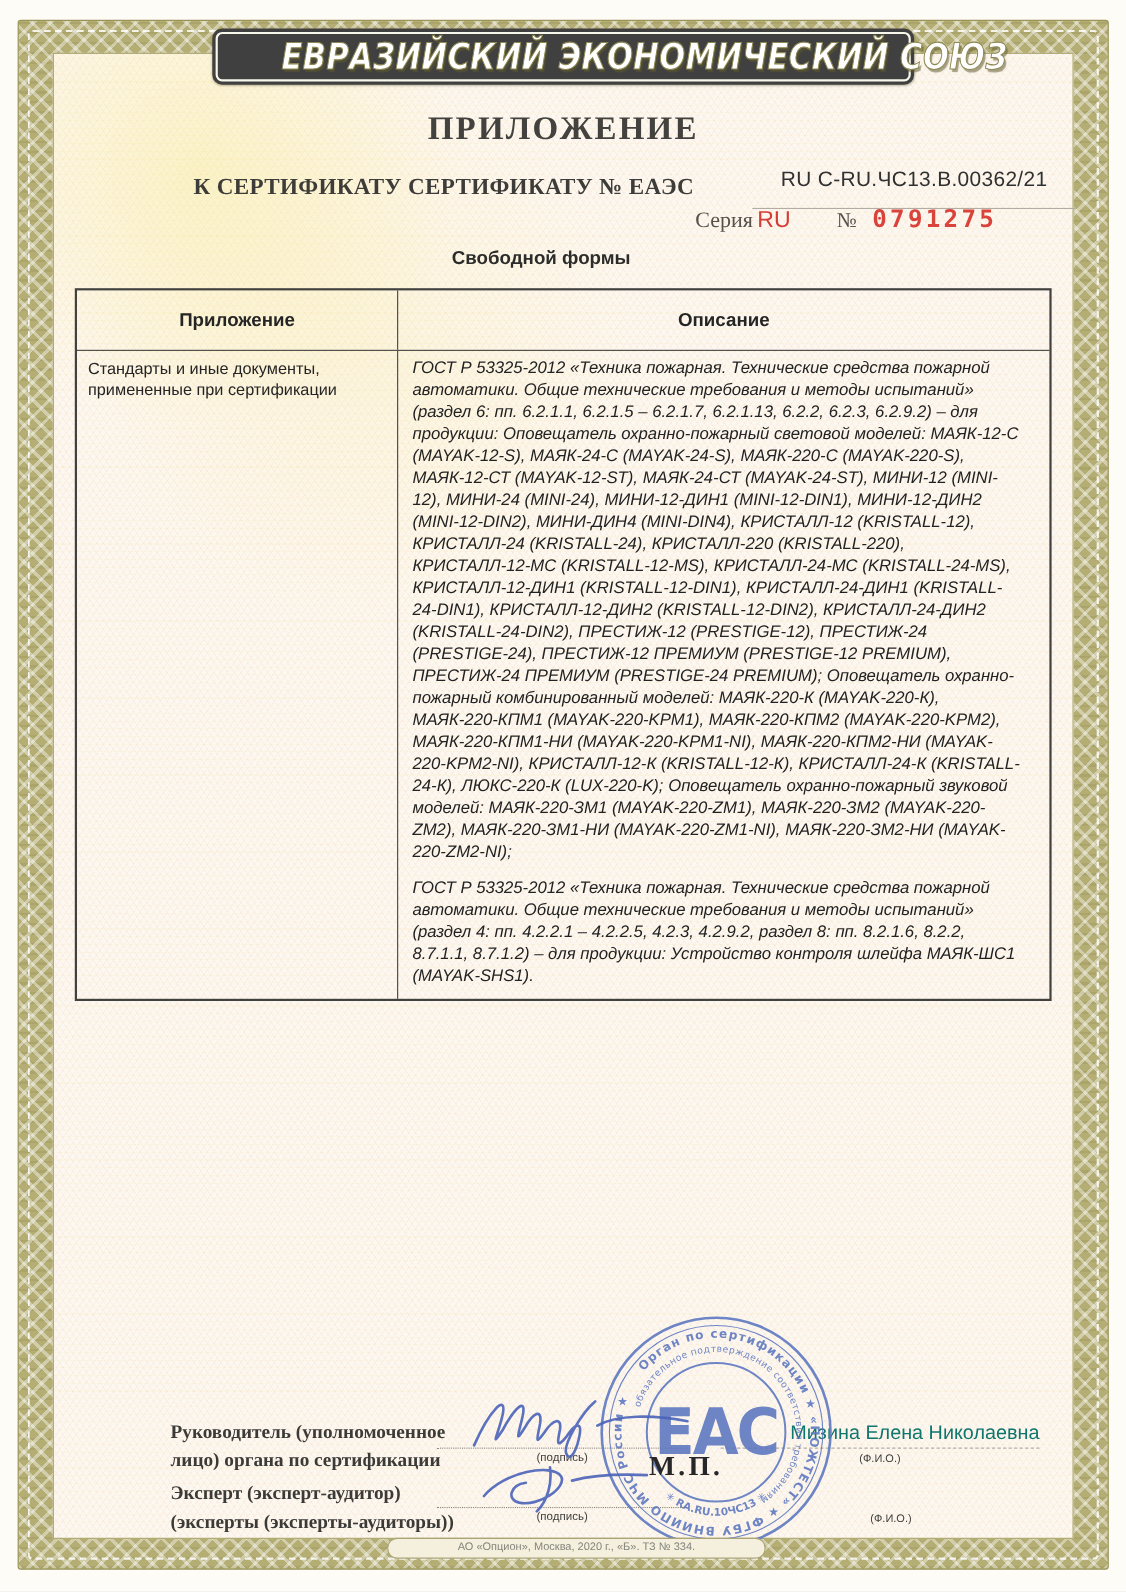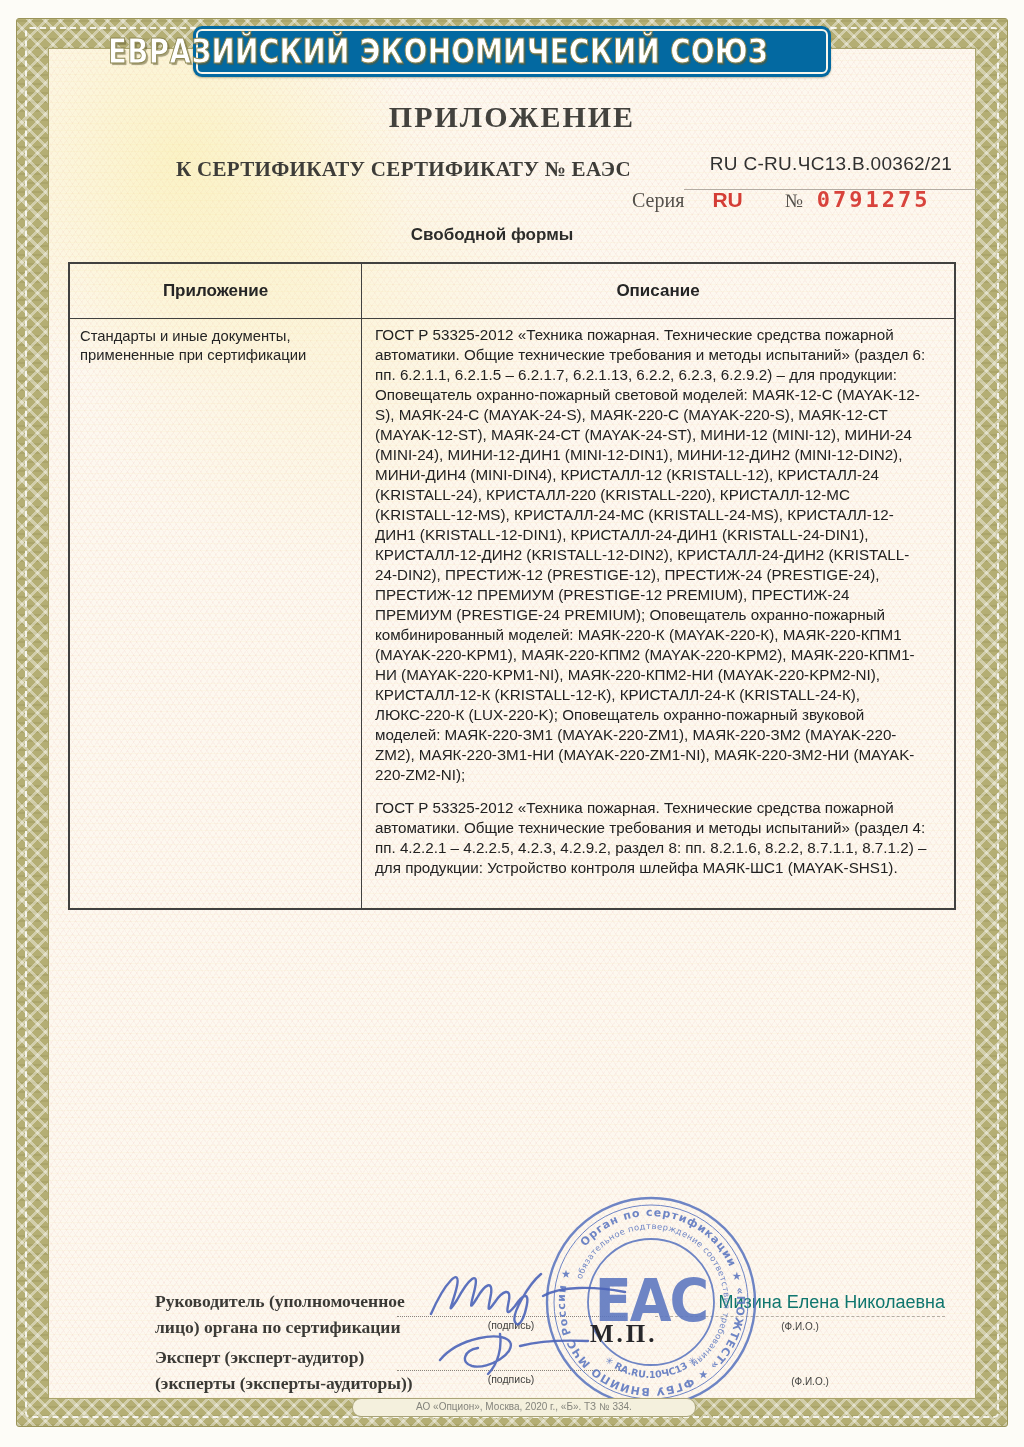--- a/index.html
+++ b/index.html
@@ -30,23 +30,24 @@
       radial-gradient(circle at 30% 20%, rgba(248,236,170,.30), rgba(0,0,0,0) 20%),
       repeating-linear-gradient(55deg, rgba(224,140,140,.07) 0 1px, rgba(0,0,0,0) 1px 5px),
       repeating-linear-gradient(-55deg, rgba(224,140,140,.07) 0 1px, rgba(0,0,0,0) 1px 5px),
       repeating-linear-gradient(0deg, rgba(238,216,120,.09) 0 1px, rgba(0,0,0,0) 1px 7px),
       #fdf8ef;
     border:1.5px solid #aaa46b;
   }
   
   .banner{
     position:absolute;left:193px;top:26px;width:638px;height:51px;
-    background:#0369a1;border-radius:9px;
-    display:flex;align-items:center;justify-content:flex-end;
+    background:#404040;border-radius:9px;
+    display:flex;align-items:center;justify-content:flex-start;
     box-shadow:0 1px 2px rgba(90,85,45,.4);
+    font-style:italic;
   }
   .banner::before{
     content:"";position:absolute;inset:3px;border:2px solid #f8f7ec;border-radius:6px;
   }
   .banner-text{
     font-family:"DejaVu Sans",sans-serif;font-weight:bold;font-size:33px;
     color:#ffffff;white-space:nowrap;transform:scaleX(.84);
     -webkit-text-stroke:1px #8d8752;
     text-shadow:2px 2px 1px rgba(95,90,45,.55);
     letter-spacing:.5px;
@@ -64,21 +65,21 @@
   }
   .cert-number{
     position:absolute;left:684px;top:153px;width:294px;text-align:center;
     font-size:19px;color:#303030;letter-spacing:.3px;
     border-bottom:1.5px solid #b3aca2;padding-bottom:14px;white-space:nowrap;
   }
   .series-row{
     position:absolute;left:604px;top:187px;display:flex;align-items:baseline;white-space:nowrap;
   }
   .series-label{font-family:"Liberation Serif",serif;font-size:20px;color:#55514b;margin-left:28px;}
-  .series-value{font-weight:bold;font-size:21px;color:#d43d35;margin-left:28px;}
+  .series-value{font-weight:normal;font-size:21px;color:#d43d35;margin-left:4px;}
   .number-sign{font-family:"Liberation Serif",serif;font-size:19px;color:#55514b;margin-left:42px;}
   .serial-number{
     font-family:"DejaVu Sans Mono",monospace;font-weight:bold;font-size:22px;
     color:#d8433c;letter-spacing:3px;margin-left:14px;
   }
   .form-type{
     position:absolute;left:48px;right:88px;top:225px;text-align:center;
     font-weight:bold;font-size:17px;color:#2c2c2a;
   }
   
@@ -88,21 +89,21 @@
   }
   .t-head{display:flex;height:54px;border-bottom:1.6px solid #414140;flex:none;}
   .t-body{display:flex;flex:1;min-height:0;}
   .col-app{width:292px;flex:none;border-right:1.6px solid #414140;box-sizing:border-box;}
   .col-desc{flex:1;min-width:0;}
   .t-head .col-app,.t-head .col-desc{
     display:flex;align-items:center;justify-content:center;
     font-weight:bold;font-size:17px;color:#252525;
   }
   .cell-app{padding:8px 10px;font-weight:normal;font-size:14.8px;line-height:19px;color:#242424;}
-  .cell-desc{padding:6px 25px 0 13px;font-size:15.2px;line-height:20px;color:#222;overflow:hidden;}
+  .cell-desc{padding:6px 25px 0 13px;font-size:15.2px;line-height:20px;color:#222;overflow:hidden;font-style:italic;}
   .cell-desc .para+.para{margin-top:13px;}
   
   .sig-label{
     position:absolute;font-family:"Liberation Serif",serif;font-weight:bold;
     font-size:17.5px;line-height:26px;color:#3b3a36;
   }
   .sig-label.head{left:155px;top:1288px;width:272px;}
   .sig-label.expert{left:155px;top:1344px;width:272px;}
   .sig-line{position:absolute;border-top:1.2px dotted #8a857c;width:228px;left:397px;}
   .sig-line.l1{top:1316px;}

